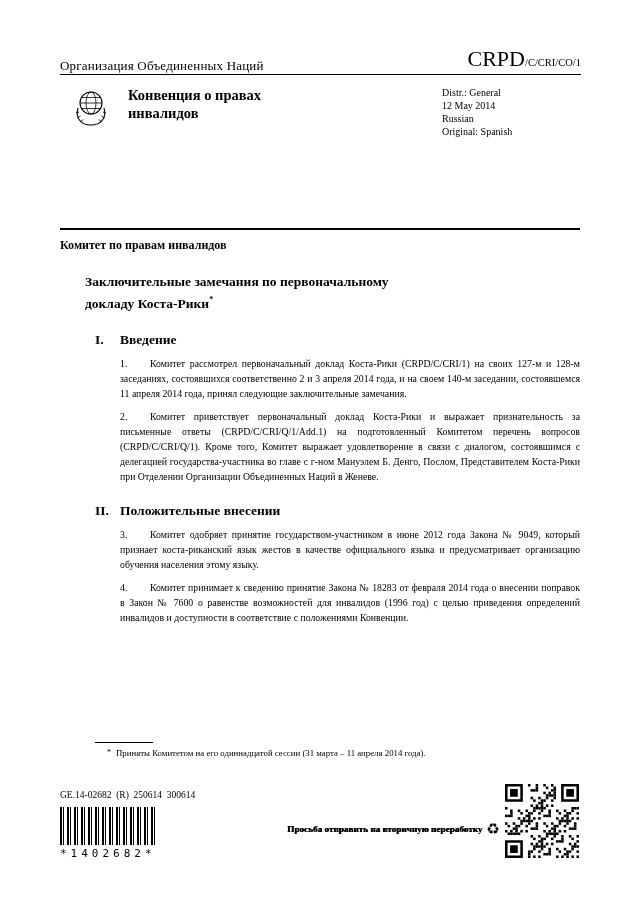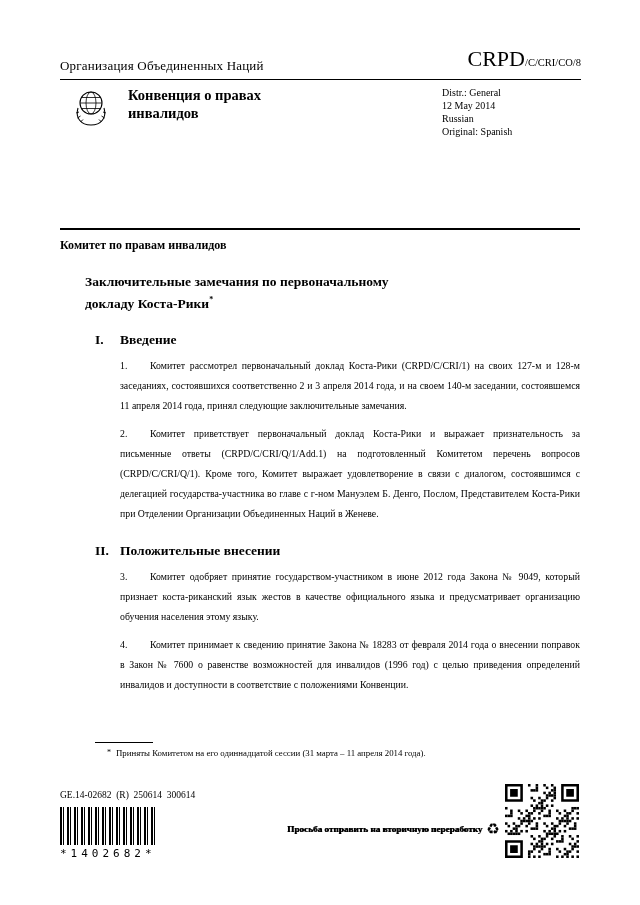--- a/index.html
+++ b/index.html
@@ -7,21 +7,21 @@
     width:640px;height:905px;position:relative;
     background:#ffffff;color:#000;
     font-family:"Liberation Serif","DejaVu Serif",serif;
     outline:1px solid #d8d8d8;
     overflow:hidden;
   }
   
   .top-header{
     position:absolute;left:60px;right:59px;top:48px;
     display:flex;justify-content:space-between;align-items:flex-end;
-    border-bottom:1px solid #000;padding-bottom:5px;
+    border-bottom:1px solid #000;
   }
   .org-name{font-size:13px;letter-spacing:.2px;}
   .doc-symbol{font-size:22px;line-height:22px;}
   .doc-symbol .sub{font-size:10.5px;}
   
   .masthead{position:absolute;left:60px;right:60px;top:84px;height:120px;}
   .un-emblem{position:absolute;left:8px;top:0;width:46px;height:46px;}
   .mast-title{
     position:absolute;left:68px;top:2px;
     font-weight:bold;font-size:14.5px;line-height:18px;
@@ -35,21 +35,21 @@
   .committee{margin-top:8px;font-weight:bold;font-size:12px;}
   .doc-title{
     margin:20px 0 0 25px;font-weight:bold;
     font-size:13.5px;line-height:18px;width:400px;
   }
   .doc-title sup{font-size:8px;}
   .section-heading{display:flex;margin-top:19px;font-weight:bold;font-size:13.5px;}
   .section-heading .roman{margin-left:35px;width:25px;}
   .para{
     margin:8px 0 0 60px;width:460px;
-    font-size:9.8px;line-height:20px;text-align:justify;
+    font-size:9.8px;line-height:15px;text-align:justify;
   }
   .para .pnum{display:inline-block;width:30px;}
   
   .footnote-block{position:absolute;left:60px;right:60px;top:742px;font-size:8.8px;}
   .footnote-rule{width:58px;margin-left:35px;border-top:1px solid #000;}
   .footnote-text{margin-top:5px;padding-left:47px;}
   .footnote-text .marker{font-size:8px;vertical-align:top;padding-right:5px;}
   
   .ge-code{position:absolute;left:60px;top:790px;font-size:9.5px;white-space:pre;}
   .barcode{position:absolute;left:60px;top:807px;width:100px;}
@@ -68,21 +68,21 @@
   }
   .recycle-glyph{font-size:15px;font-weight:normal;text-shadow:none;}
   .qr{position:absolute;left:505px;top:784px;width:74px;height:74px;}
   .qr svg{width:74px;height:74px;}
 </style>
 </head>
 <body>
 
 <div class="top-header">
   <span class="org-name">Организация Объединенных Наций</span>
-  <span class="doc-symbol"><span>CRPD</span><span class="sub">/C/CRI/CO/8</span></span>
+  <span class="doc-symbol"><span>CRPD</span><span class="sub">/C/CRI/CO/1</span></span>
 </div>
 
 <div class="masthead">
   <div class="un-emblem">
     <svg viewBox="0 0 46 46" fill="none" stroke="#000">
       <circle cx="23" cy="19" r="11" stroke-width="1.1"></circle>
       <ellipse cx="23" cy="19" rx="5" ry="11" stroke-width="0.8"></ellipse>
       <line x1="12" y1="19" x2="34" y2="19" stroke-width="0.8"></line>
       <line x1="13.5" y1="13.5" x2="32.5" y2="13.5" stroke-width="0.8"></line>
       <line x1="13.5" y1="24.5" x2="32.5" y2="24.5" stroke-width="0.8"></line>

